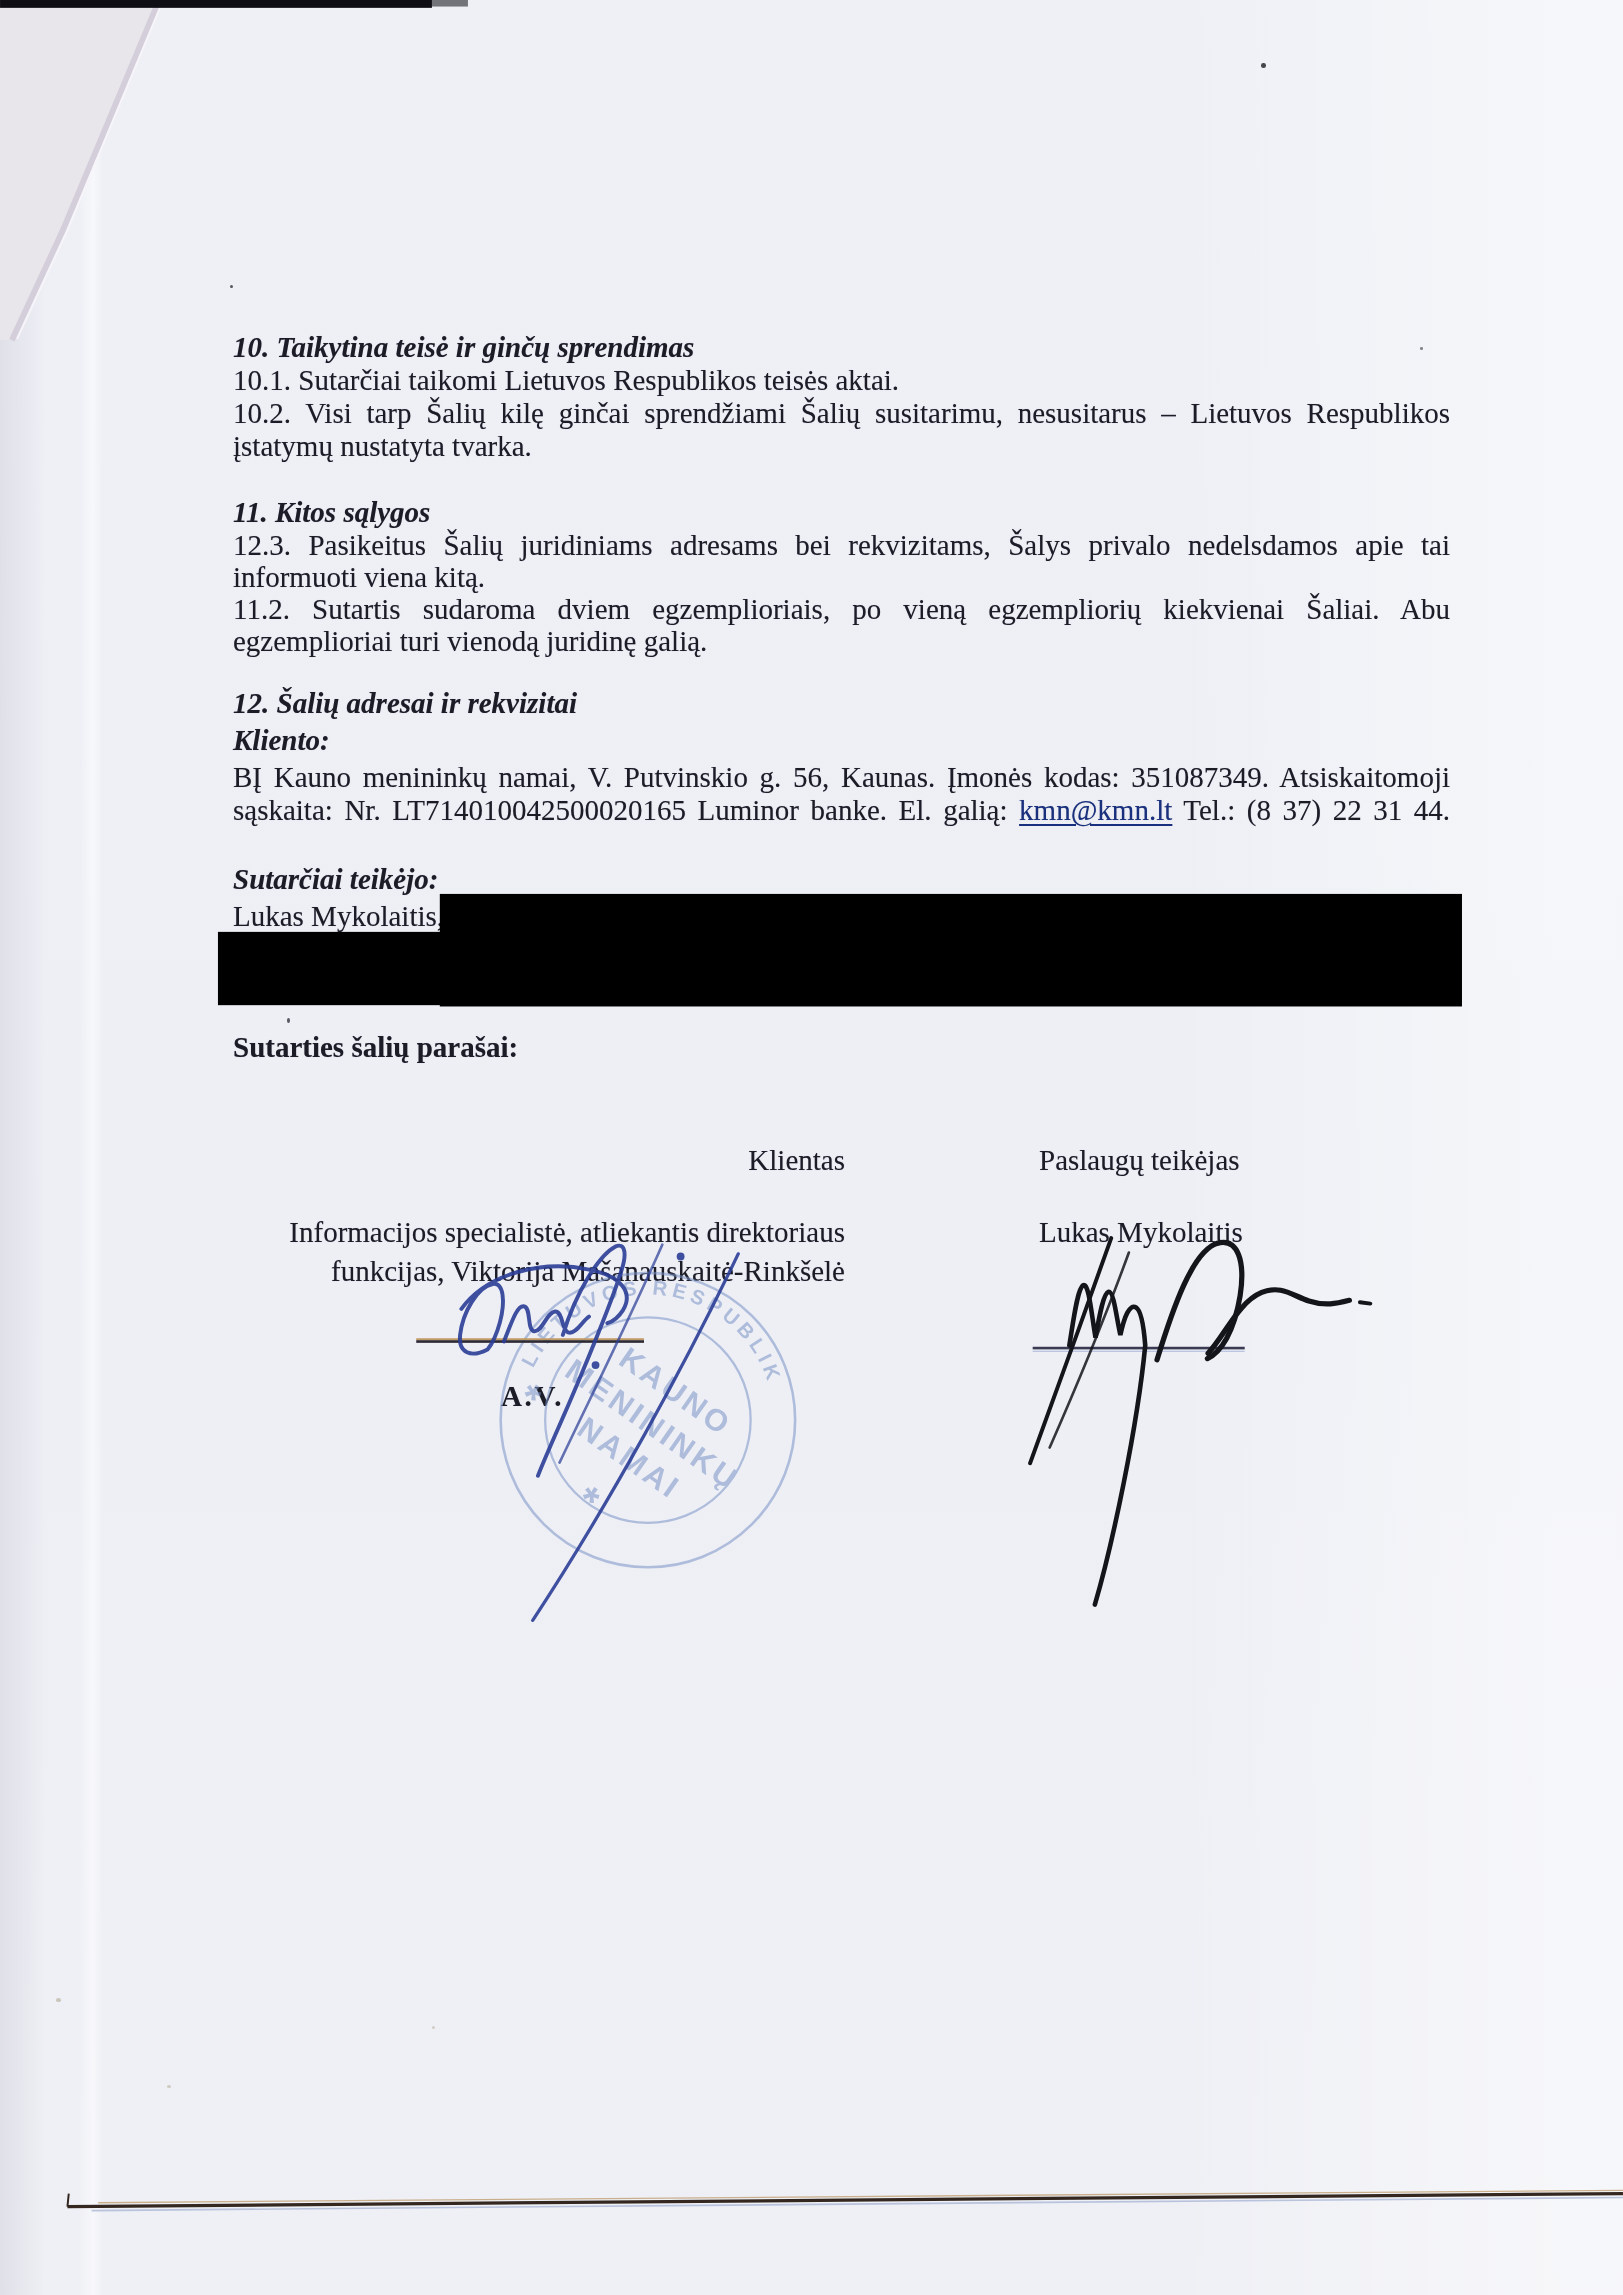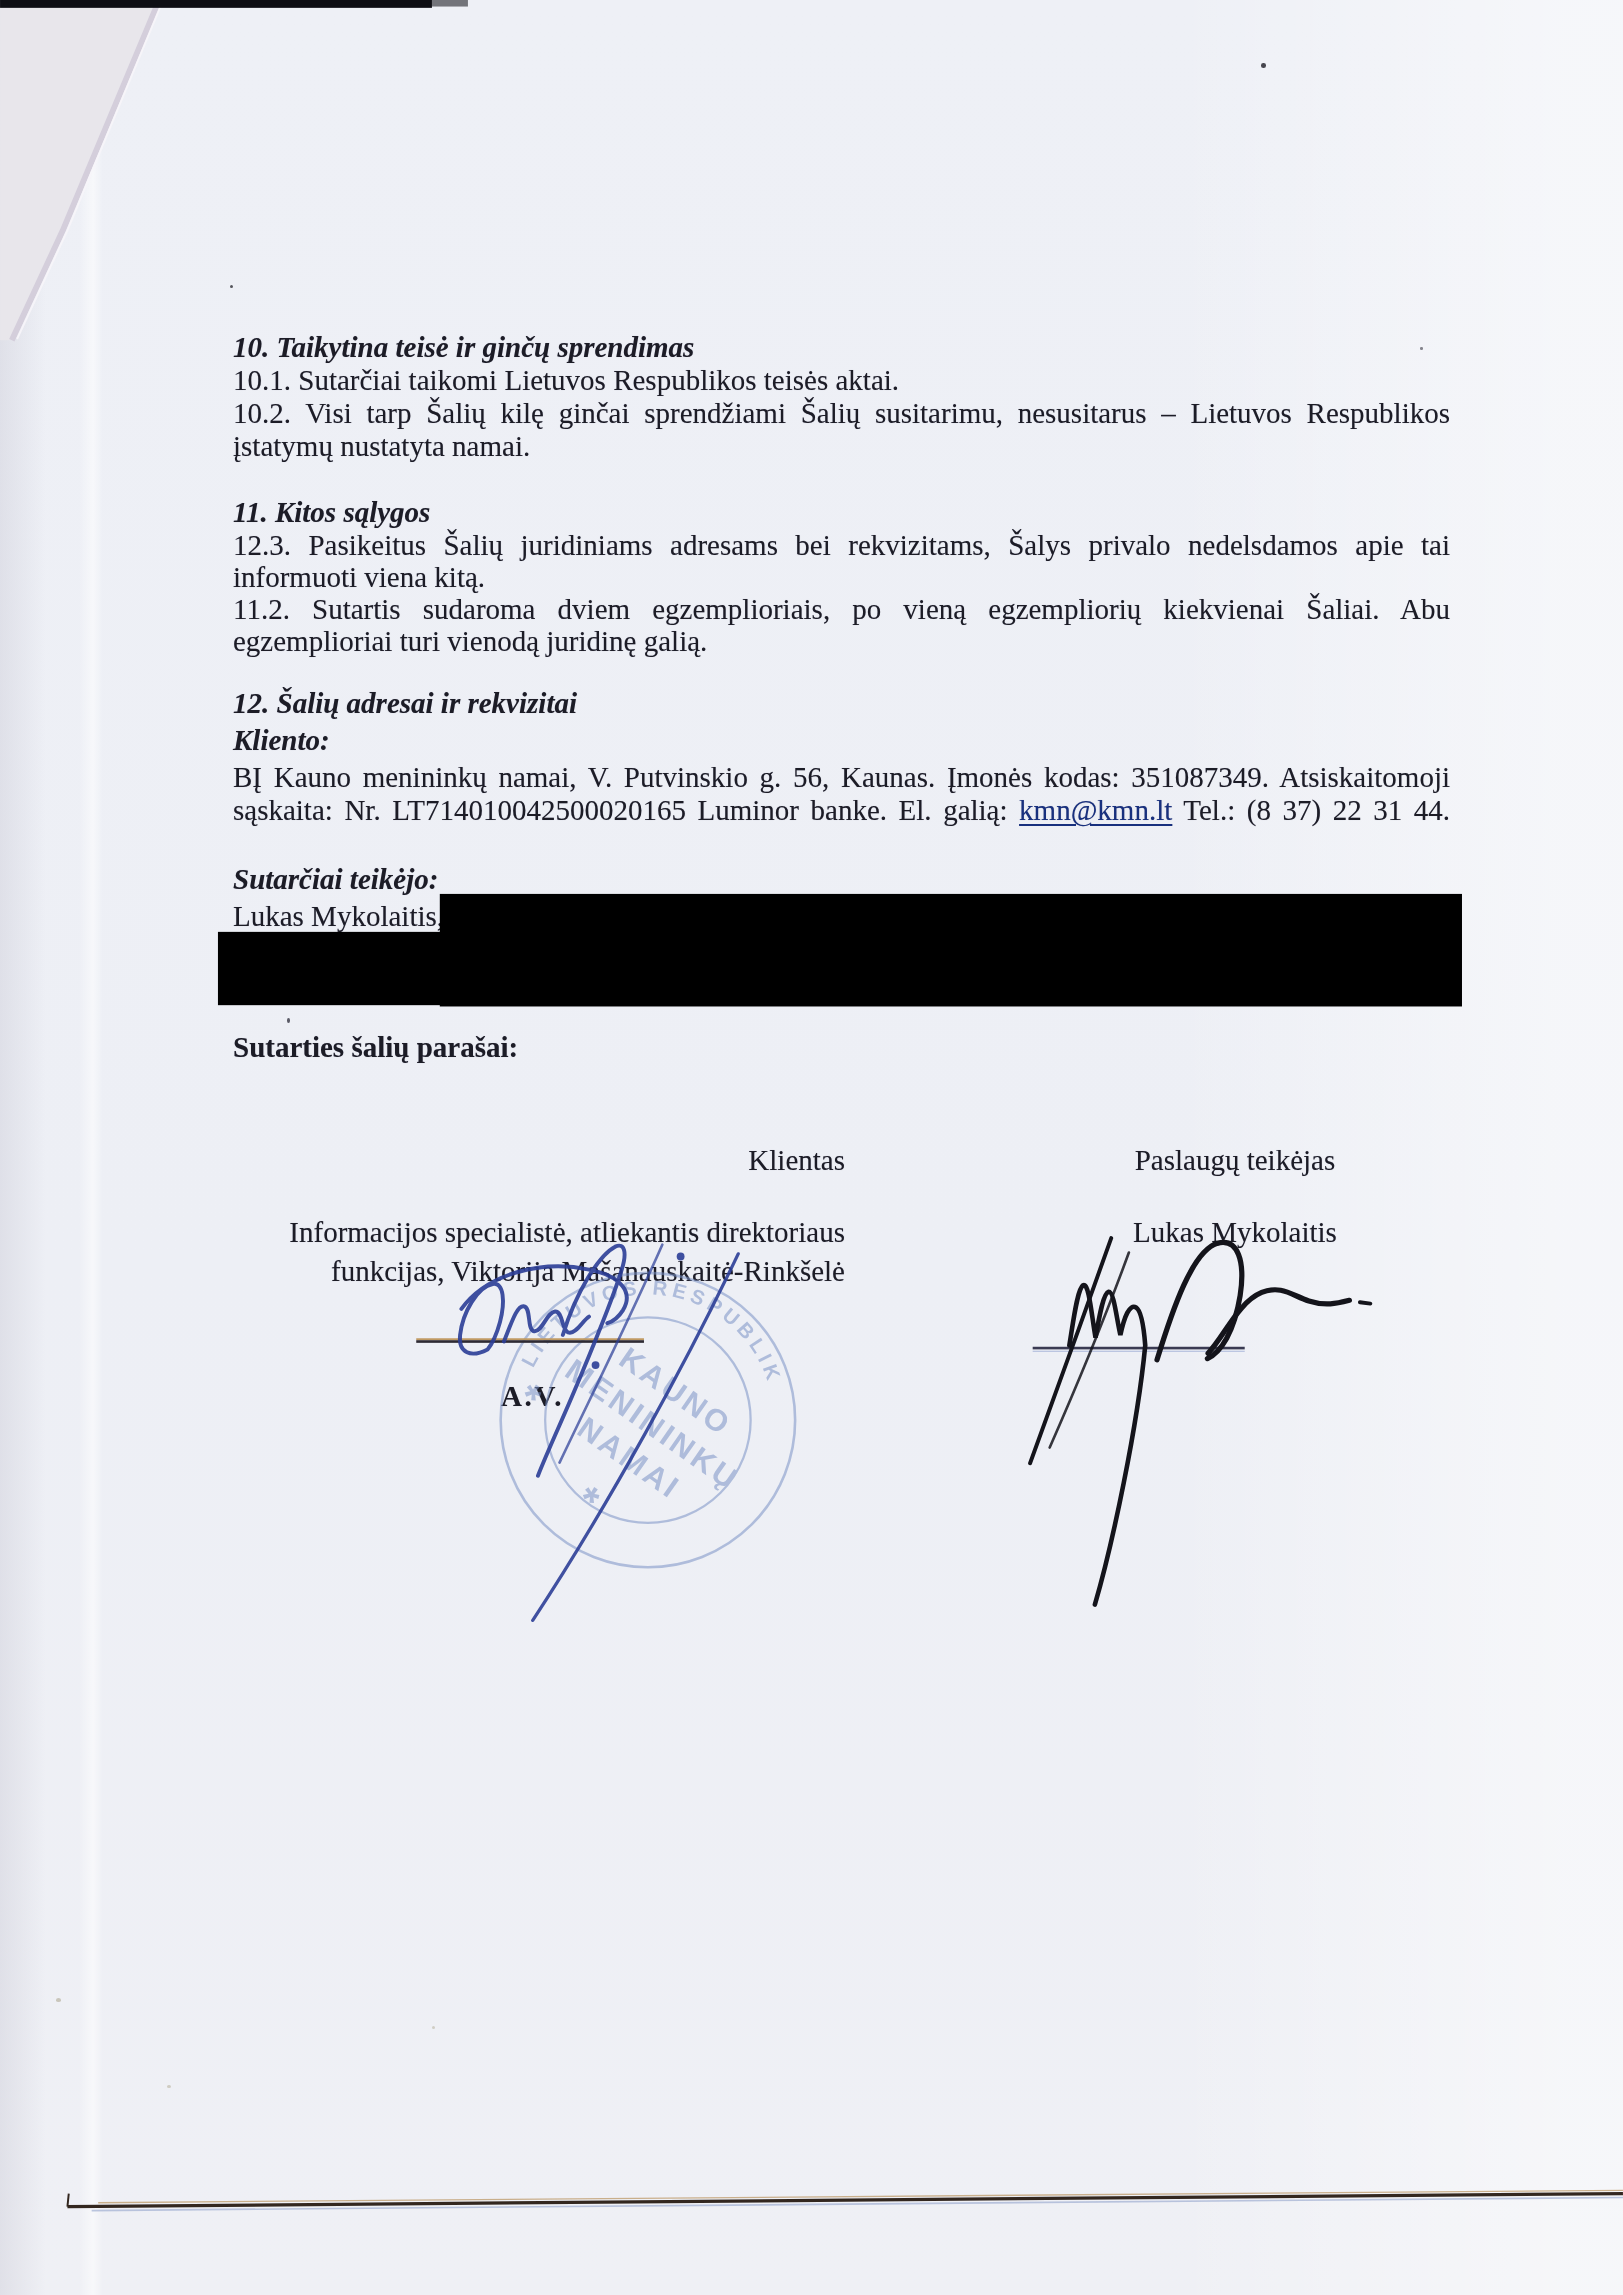--- a/index.html
+++ b/index.html
@@ -20,37 +20,37 @@
     position:absolute;
     left:233px;width:1217px;
     font-size:29px;line-height:33px;
     color:#1c1c26;
     text-shadow:0 0 0.7px rgba(25,25,70,.35);
   }
   .just{text-align:justify;text-align-last:justify;}
   .bi{font-weight:700;font-style:italic;}
   .b{font-weight:700;}
   .ctrcol{left:223px;width:622px;text-align:right;}
-  .rcol{left:1006px;width:458px;text-align:center;}
+  .rcol{left:1039px;width:458px;}
   .email{color:#18307e;text-decoration:underline;text-decoration-thickness:2px;text-underline-offset:3.9px;}
   .speck{position:absolute;border-radius:50%;}
   svg.overlay{position:absolute;left:0;top:0;z-index:6;pointer-events:none;}
   .layer-text{position:relative;z-index:2;}
 </style>
 </head>
 <body>
 
 <div class="page">
 
   <div class="layer-text">
 
     <div class="txt bi" style="top:331px">10. Taikytina teisė ir ginčų sprendimas</div>
     <div class="txt" style="top:364px">10.1. Sutarčiai taikomi Lietuvos Respublikos teisės aktai.</div>
     <div class="txt just" style="top:397px">10.2. Visi tarp Šalių kilę ginčai sprendžiami Šalių susitarimu, nesusitarus – Lietuvos Respublikos</div>
-    <div class="txt" style="top:430px">įstatymų nustatyta namai.</div>
+    <div class="txt" style="top:430px">įstatymų nustatyta tvarka.</div>
 
     <div class="txt bi" style="top:496px">11. Kitos sąlygos</div>
     <div class="txt just" style="top:529px">12.3. Pasikeitus Šalių juridiniams adresams bei rekvizitams, Šalys privalo nedelsdamos apie tai</div>
     <div class="txt" style="top:561px">informuoti viena kitą.</div>
     <div class="txt just" style="top:593px">11.2. Sutartis sudaroma dviem egzemplioriais, po vieną egzempliorių kiekvienai Šaliai. Abu</div>
     <div class="txt" style="top:625px">egzemplioriai turi vienodą juridinę galią.</div>
 
     <div class="txt bi" style="top:687px">12. Šalių adresai ir rekvizitai</div>
     <div class="txt bi" style="top:724px">Kliento:</div>
     <div class="txt just" style="top:761px">BĮ Kauno menininkų namai, V. Putvinskio g. 56, Kaunas. Įmonės kodas: 351087349. Atsiskaitomoji</div>

